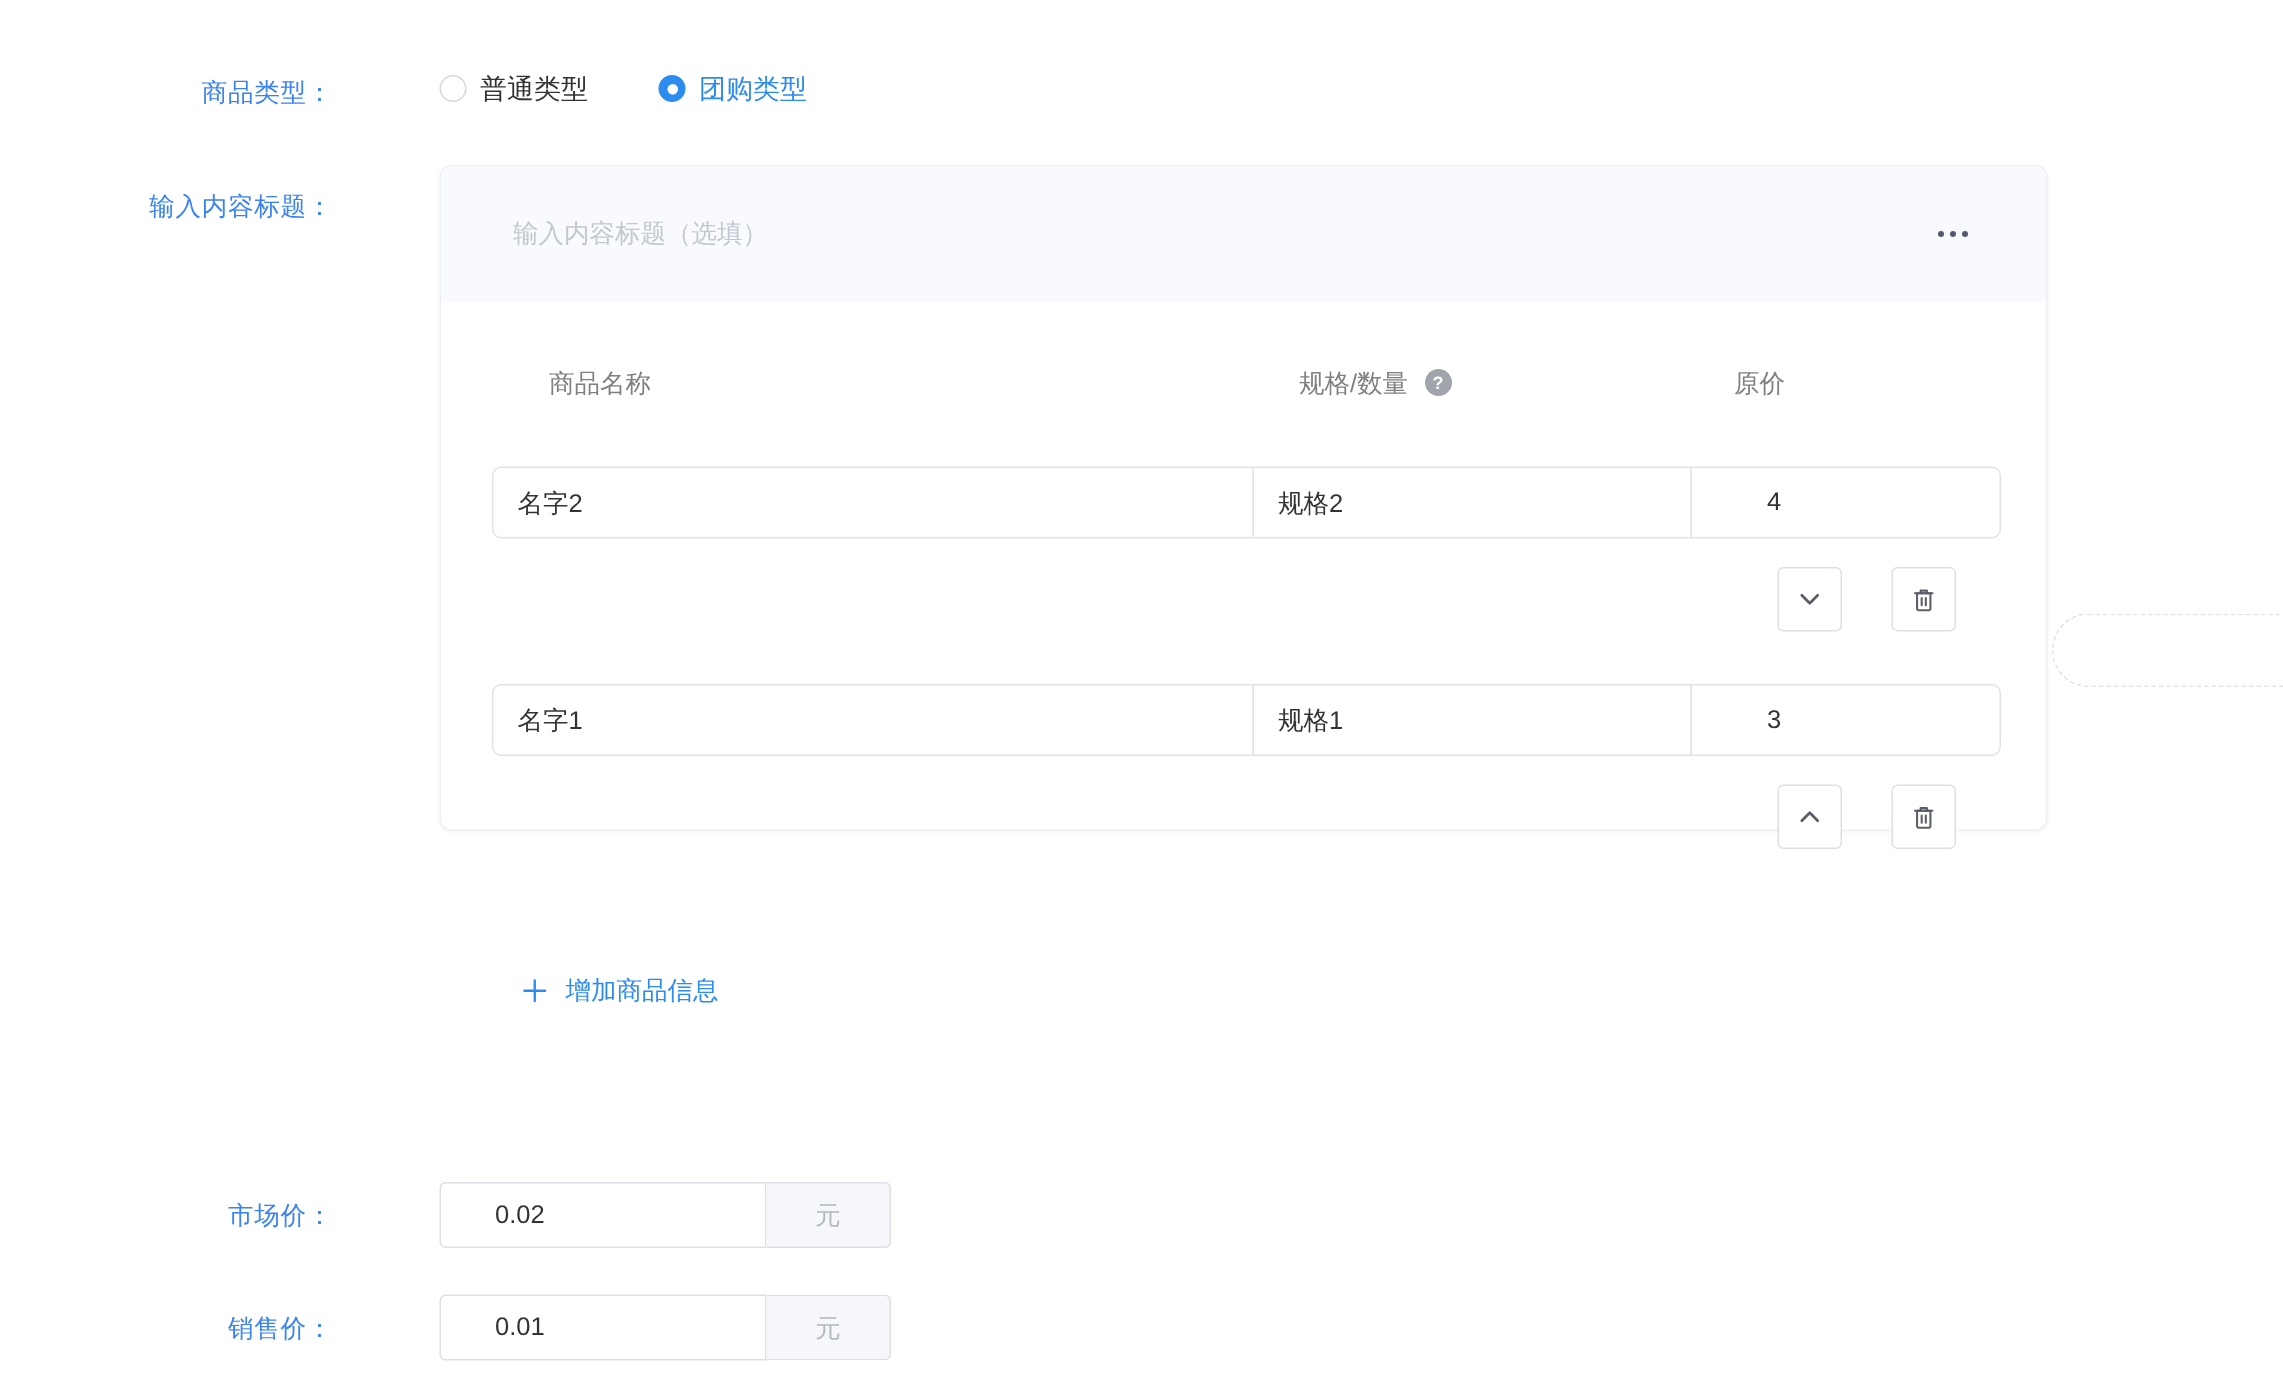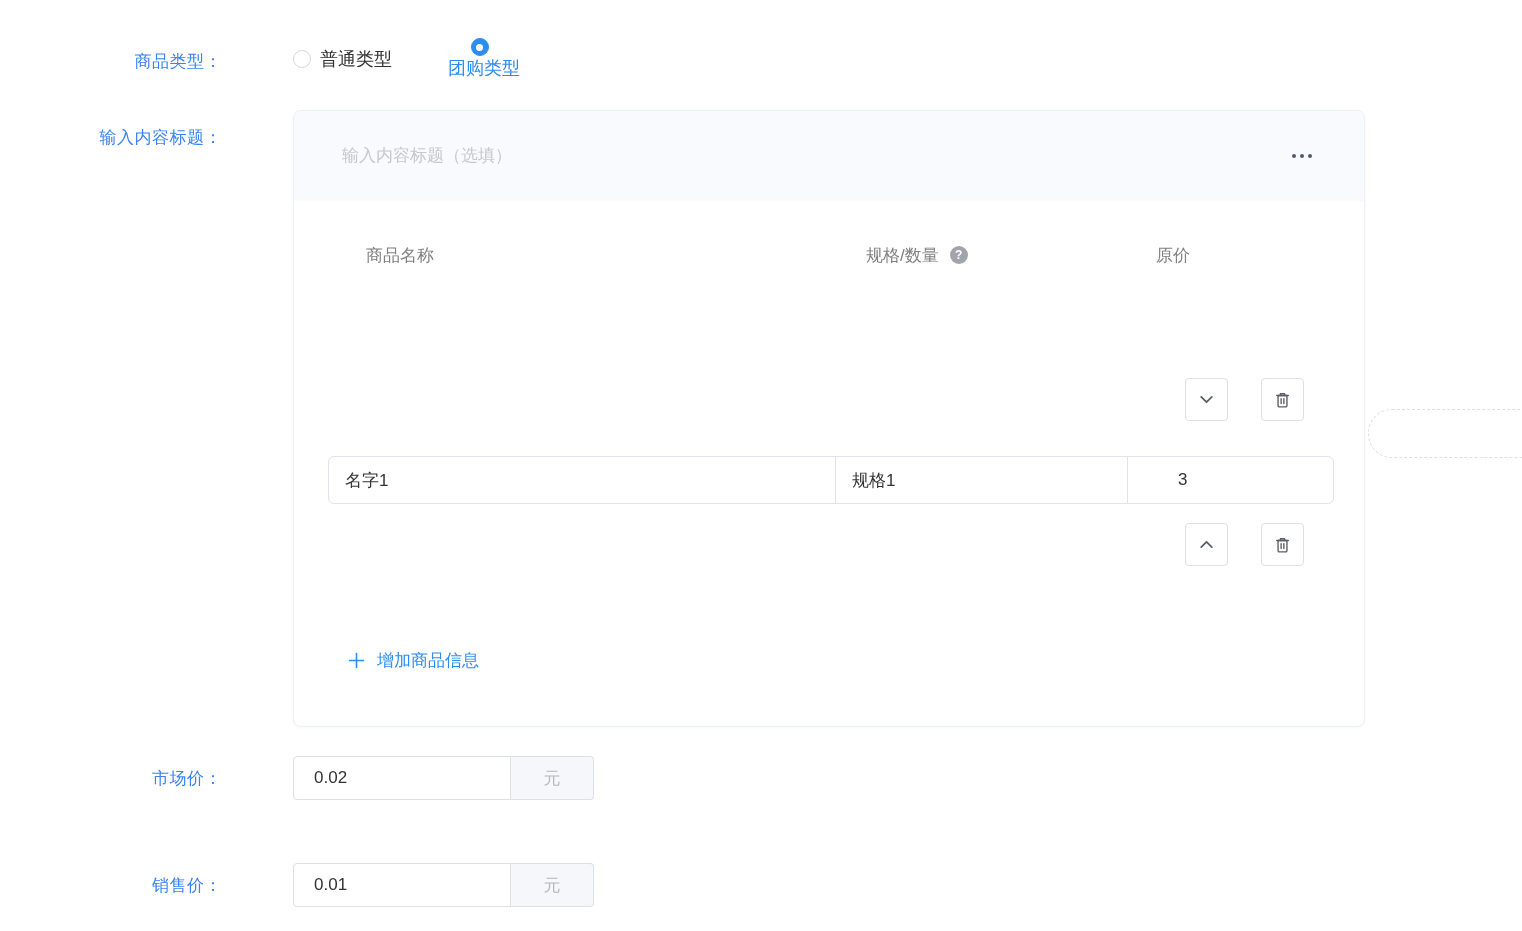--- a/index.html
+++ b/index.html
@@ -5,30 +5,30 @@
   * { margin:0; padding:0; box-sizing:border-box; }
   html,body { width:1522px; height:931px; background:#fff; overflow:hidden; position:relative;
     font-family:"Liberation Sans","DejaVu Sans",sans-serif; color:#333; }
 
   .form-label { position:absolute; left:0; width:222px; text-align:right;
     font-size:17px; color:#3b82f6; letter-spacing:.5px; }
 
   
   .radio-row { position:absolute; top:46px; left:293px; display:flex; align-items:center; height:26px; }
   .radio-item { display:flex; align-items:center; cursor:pointer; }
-  .radio-item + .radio-item { margin-left:47px;flex-direction:column; }
+  .radio-item + .radio-item { margin-left:47px; }
   .radio-circle { width:18px; height:18px; border-radius:50%; border:1px solid #d4d7de; background:#fff;
     display:inline-flex; align-items:center; justify-content:center; }
   .radio-circle.checked { background:#2d8cf0; border-color:#2d8cf0; }
   .radio-circle.checked::after { content:""; width:7px; height:7px; border-radius:50%; background:#fff; }
   .radio-text { margin-left:9px; font-size:18px; color:#333; }
   .radio-text.active { color:#2d8cf0; }
 
   
-  .panel { position:absolute; left:293px; top:110px; width:1072px; height:617px;
+  .panel { position:absolute; left:293px; top:110px; width:1072px; height:444px;
     background:#fff; border:1px solid #eceff4; border-radius:8px; box-shadow:0 1px 3px rgba(30,40,60,.04); }
   .panel-header { position:absolute; top:0; left:0; right:0; height:90px; background:#f8fafd;
     border-radius:8px 8px 0 0; display:flex; align-items:center; padding:0 48px; }
   .title-input { flex:1; border:none; outline:none; background:transparent; font-size:17px; color:#333;
     font-family:inherit; }
   .title-input::placeholder { color:#c3c7ce; }
   .ellipsis { display:flex; gap:4px; margin-right:2px; cursor:pointer; padding:6px 2px; }
   .ellipsis i { width:4px; height:4px; border-radius:50%; background:#515a6e; }
 
   .thead { position:absolute; top:133px; left:34px; width:1007px; display:flex; height:22px;
@@ -58,21 +58,21 @@
 
   
   .ghost-box { position:absolute; left:1368px; top:409px; width:170px; height:49px;
     border:1px dashed #e0e0e0; border-radius:24px 0 0 24px; background:#fff; }
 
   
   .price-row { position:absolute; left:0; height:44px; display:flex; align-items:center; }
   .price-row .form-label { position:static; }
   .price-group { margin-left:71px; display:flex; height:44px; }
   .price-input { width:218px; height:44px; border:1px solid #dcdfe6; border-radius:4px 0 0 4px;
-    outline:none; font-size:17px; color:#333; padding-left:20px; font-family:inherit; background:#fff; }
+    outline:none; font-size:17px; color:#333; padding-left:36px; font-family:inherit; background:#fff; }
   .price-unit { width:83px; height:44px; background:#f5f7fa; border:1px solid #dcdfe6; border-left:none;
     border-radius:0 4px 4px 0; color:#b4b8bf; font-size:17px; display:flex; align-items:center; justify-content:center; }
 
   svg { display:block; }
 </style>
 </head>
 <body>
 
 <div class="form-label" style="top:50px;">商品类型：</div>
 <div class="radio-row">
@@ -100,20 +100,25 @@
 
   <div class="thead">
     <div class="th-name">商品名称</div>
     <div class="th-spec">
       <span>规格/数量</span>
       <span class="help-circle">?</span>
     </div>
     <div class="th-price">原价</div>
   </div>
 
+  <div class="item-row" style="top:200px;">
+    <input class="cell-input cell-name" type="text" value="名字2" style="">
+    <input class="cell-input cell-spec" type="text" value="规格2" style="">
+    <input class="cell-input cell-price" type="text" value="4" style="">
+  </div>
   <div class="act-row" style="top:267px;">
     <div class="sq-btn">
       <svg width="17" height="17" viewBox="0 0 16 16">
         <path d="M3 5.5l5 5 5-5" fill="none" stroke="#5a5e66" stroke-width="1.7" stroke-linecap="round" stroke-linejoin="round"></path>
       </svg>
     </div>
     <div class="sq-btn">
       <svg width="17" height="18" viewBox="0 0 16 17">
         <g fill="none" stroke="#5a5e66" stroke-width="1.3" stroke-linecap="round" stroke-linejoin="round">
           <path d="M2.5 4.2h11"></path>
@@ -153,21 +158,21 @@
       <svg width="17" height="17" viewBox="0 0 16 16">
         <path d="M8 1.5v13M1.5 8h13" fill="none" stroke="#2d8cf0" stroke-width="1.5" stroke-linecap="round"></path>
       </svg>
     </span>
     <span>增加商品信息</span>
   </div>
 </div>
 
 <div class="ghost-box"></div>
 
-<div class="price-row" style="top:756px;justify-content:space-between;">
+<div class="price-row" style="top:788px;justify-content:space-between;">
   <div class="form-label">市场价：</div>
   <div class="price-group">
     <input class="price-input" type="text" value="0.02" style="">
     <div class="price-unit">元</div>
   </div>
 </div>
 
 <div class="price-row" style="top:863px;">
   <div class="form-label">销售价：</div>
   <div class="price-group">

